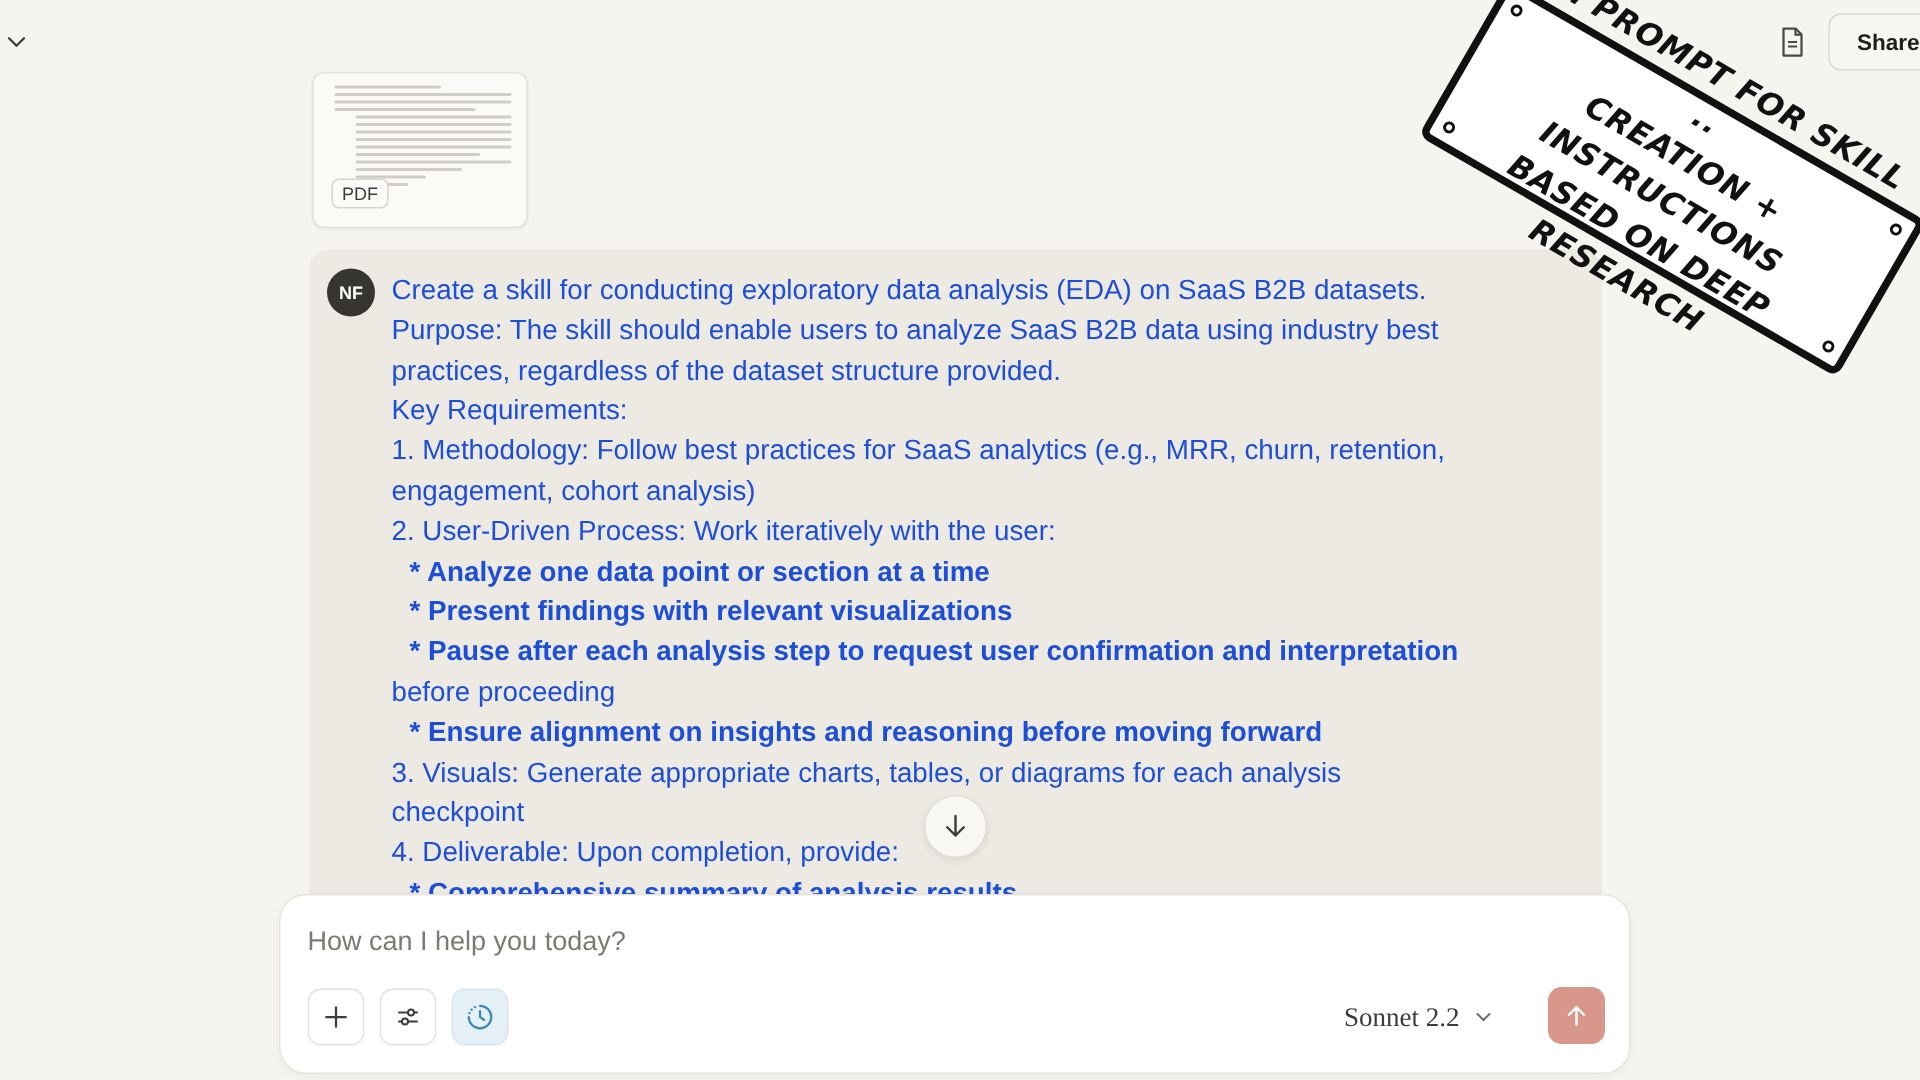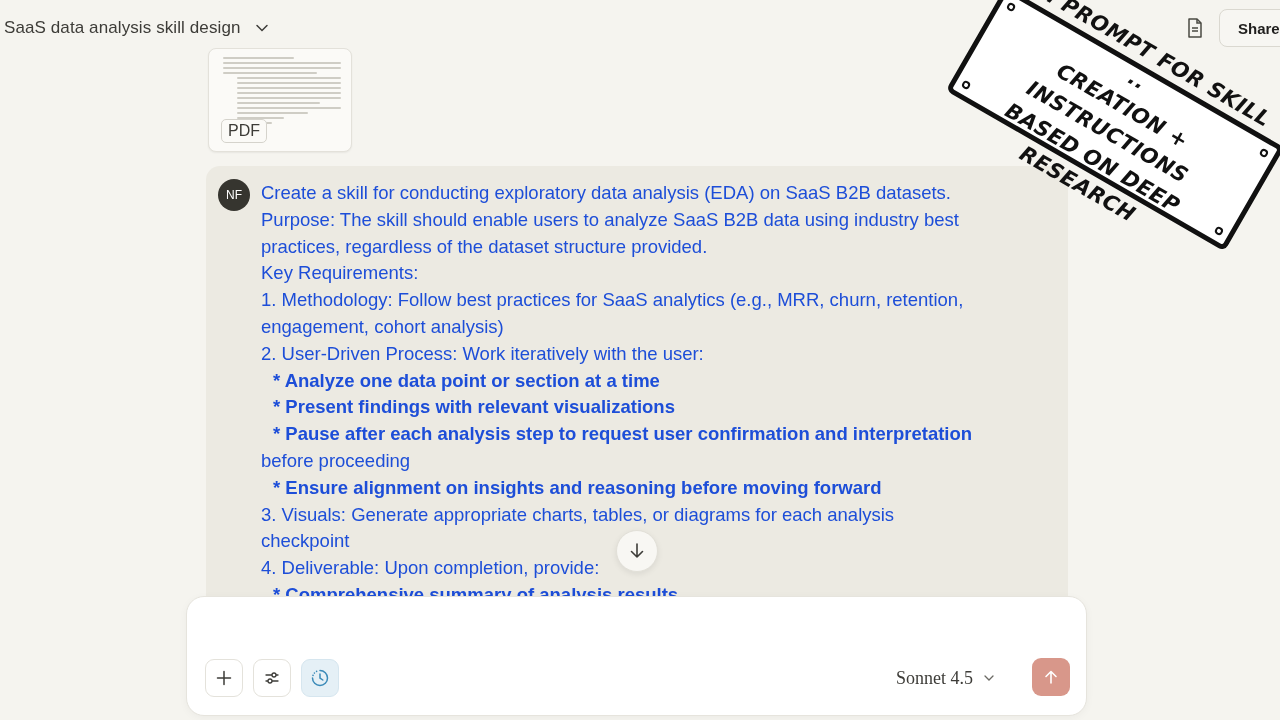--- a/index.html
+++ b/index.html
@@ -33,31 +33,31 @@
   .pdf-thumb {
     position: absolute; left: 208px; top: 48px; width: 144px; height: 104px;
     background: #fbfaf7; border: 1px solid #e3e1da; border-radius: 8px;
     box-shadow: 0 1px 2px rgba(0,0,0,0.06); overflow: hidden;
   }
   .pdf-lines { position: absolute; left: 14px; top: 8px; right: 10px; }
   .pdf-lines div { height: 2px; background: #cfcdc5; margin-bottom: 3px; border-radius: 1px; }
   .pdf-badge {
     position: absolute; left: 12px; top: 70px; padding: 2px 6px;
     background: #fbfaf7; border: 1px solid #d5d3cc; border-radius: 5px;
-    font-size: 16px; color: #3d3c38;
+    font-size: 12px; color: #3d3c38;
   }
   
   .bubble {
     position: absolute; left: 206px; top: 166px; width: 862px; height: 460px;
     background: #eceae2; border-radius: 14px;
   }
   .avatar {
     position: absolute; left: 218px; top: 179px; width: 32px; height: 32px;
     border-radius: 50%; background: #36352f; color: #fff;
-    font-size: 12px; font-weight: 400; display: flex; align-items: center; justify-content: center;
+    font-size: 12px; font-weight: 700; display: flex; align-items: center; justify-content: center;
   }
   .msg {
     position: absolute; left: 261px; top: 180px; width: 790px; height: 416px; overflow: hidden;
     font-size: 18.5px; line-height: 26.8px; color: #1d4ed8; white-space: pre-wrap;
   }
   .msg .line { display: block; }
   .msg .indent { padding-left: 12px; font-weight: bold; }
   
   .scroll-down {
     position: absolute; left: 616px; top: 530px; width: 42px; height: 42px;
@@ -107,21 +107,20 @@
     letter-spacing: 0.5px; text-transform: uppercase;
     display: flex; flex-direction: column; justify-content: center;
   }
   .sticker .hole { position: absolute; width: 8px; height: 8px; border: 2px solid #111; border-radius: 50%; background: #fff; }
 </style>
 </head>
 <body>
 
 <div class="header">
   <div class="title-wrap">
-    <span class="title">SaaS data analysis skill design</span>
     <span class="chev-down">
       <svg width="14" height="14" viewBox="0 0 14 14">
           <path d="M2 4.5 L7 9.5 L12 4.5" fill="none" stroke="#3d3c38" stroke-width="1.5" stroke-linecap="round"></path>
         </svg>
     </span>
   </div>
   <div class="doc-icon">
     <svg width="24" height="24" viewBox="0 0 24 24">
       <path d="M6 3 H14 L18 7 V21 H6 Z" fill="none" stroke="#4a4943" stroke-width="1.5" stroke-linejoin="round"></path>
       <path d="M14 3 V7 H18" fill="none" stroke="#4a4943" stroke-width="1.5"></path>
@@ -155,20 +154,21 @@
 <div class="avatar">NF</div>
 <div class="msg" id="msg"><span class="line">Create a skill for conducting exploratory data analysis (EDA) on SaaS B2B datasets.</span><span class="line">Purpose: The skill should enable users to analyze SaaS B2B data using industry best</span><span class="line">practices, regardless of the dataset structure provided.</span><span class="line">Key Requirements:</span><span class="line">1. Methodology: Follow best practices for SaaS analytics (e.g., MRR, churn, retention,</span><span class="line">engagement, cohort analysis)</span><span class="line">2. User-Driven Process: Work iteratively with the user:</span><span class="line indent">* Analyze one data point or section at a time</span><span class="line indent">* Present findings with relevant visualizations</span><span class="line indent">* Pause after each analysis step to request user confirmation and interpretation</span><span class="line">before proceeding</span><span class="line indent">* Ensure alignment on insights and reasoning before moving forward</span><span class="line">3. Visuals: Generate appropriate charts, tables, or diagrams for each analysis</span><span class="line">checkpoint</span><span class="line">4. Deliverable: Upon completion, provide:</span><span class="line indent">* Comprehensive summary of analysis results</span></div>
 
 <div class="scroll-down">
   <svg width="18" height="18" viewBox="0 0 18 18">
     <path d="M9 2 V15 M3.5 9.5 L9 15 L14.5 9.5" fill="none" stroke="#3d3c38" stroke-width="1.6" stroke-linecap="round" stroke-linejoin="round"></path>
   </svg>
 </div>
 
 <div class="composer">
+  <input class="composer-input" type="text" placeholder="How can I help you today?" style="">
   <div class="tool-btn" style="left:18px">
     <svg width="16" height="16" viewBox="0 0 16 16">
       <path d="M8 1.5 V14.5 M1.5 8 H14.5" stroke="#3d3c38" stroke-width="1.5" stroke-linecap="round"></path>
     </svg>
   </div>
   <div class="tool-btn" style="left:66px">
     <svg width="18" height="18" viewBox="0 0 18 18">
       <path d="M3 6 H15 M3 12 H15" stroke="#3d3c38" stroke-width="1.3" stroke-linecap="round"></path>
       <circle cx="11" cy="6" r="2" fill="#fff" stroke="#3d3c38" stroke-width="1.3"></circle>
       <circle cx="7" cy="12" r="2" fill="#fff" stroke="#3d3c38" stroke-width="1.3"></circle>
@@ -178,21 +178,21 @@
     <svg width="20" height="20" viewBox="0 0 20 20">
       <path d="M10 2.5 A7.5 7.5 0 1 1 2.5 10" fill="none" stroke="#3a8ab8" stroke-width="1.5" stroke-linecap="round"></path>
       <path d="M2.9 7.3 M4.2 5 M6.3 3.3" stroke="#3a8ab8" stroke-width="1.5"></path>
       <circle cx="3" cy="7.4" r="0.8" fill="#3a8ab8"></circle>
       <circle cx="4.4" cy="5.1" r="0.8" fill="#3a8ab8"></circle>
       <circle cx="6.6" cy="3.4" r="0.8" fill="#3a8ab8"></circle>
       <path d="M10 6 V10 L12.8 12" fill="none" stroke="#3a8ab8" stroke-width="1.5" stroke-linecap="round"></path>
     </svg>
   </div>
   <div class="model-select">
-    <span class="model-label">Sonnet 4.5</span>
+    <span class="model-label">Sonnet 2.2</span>
     <svg width="12" height="12" viewBox="0 0 12 12">
       <path d="M2 4 L6 8 L10 4" fill="none" stroke="#6b6a64" stroke-width="1.3" stroke-linecap="round"></path>
     </svg>
   </div>
   <button class="send-btn">
     <svg width="16" height="16" viewBox="0 0 16 16">
       <path d="M8 14 V2.5 M3 7.5 L8 2.5 L13 7.5" fill="none" stroke="#ffffff" stroke-width="1.6" stroke-linecap="round" stroke-linejoin="round"></path>
     </svg>
   </button>
 </div>

